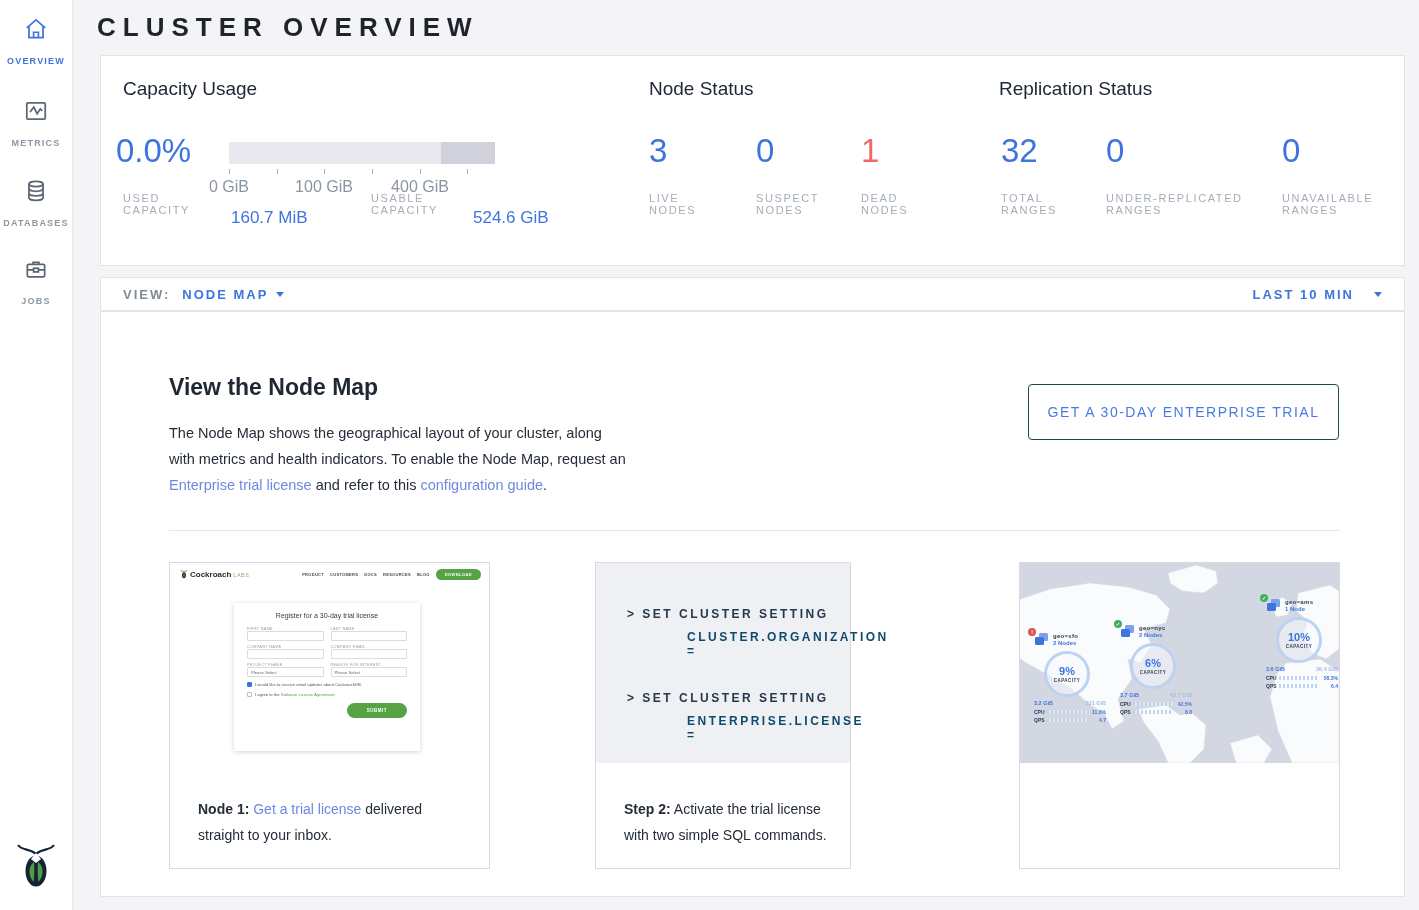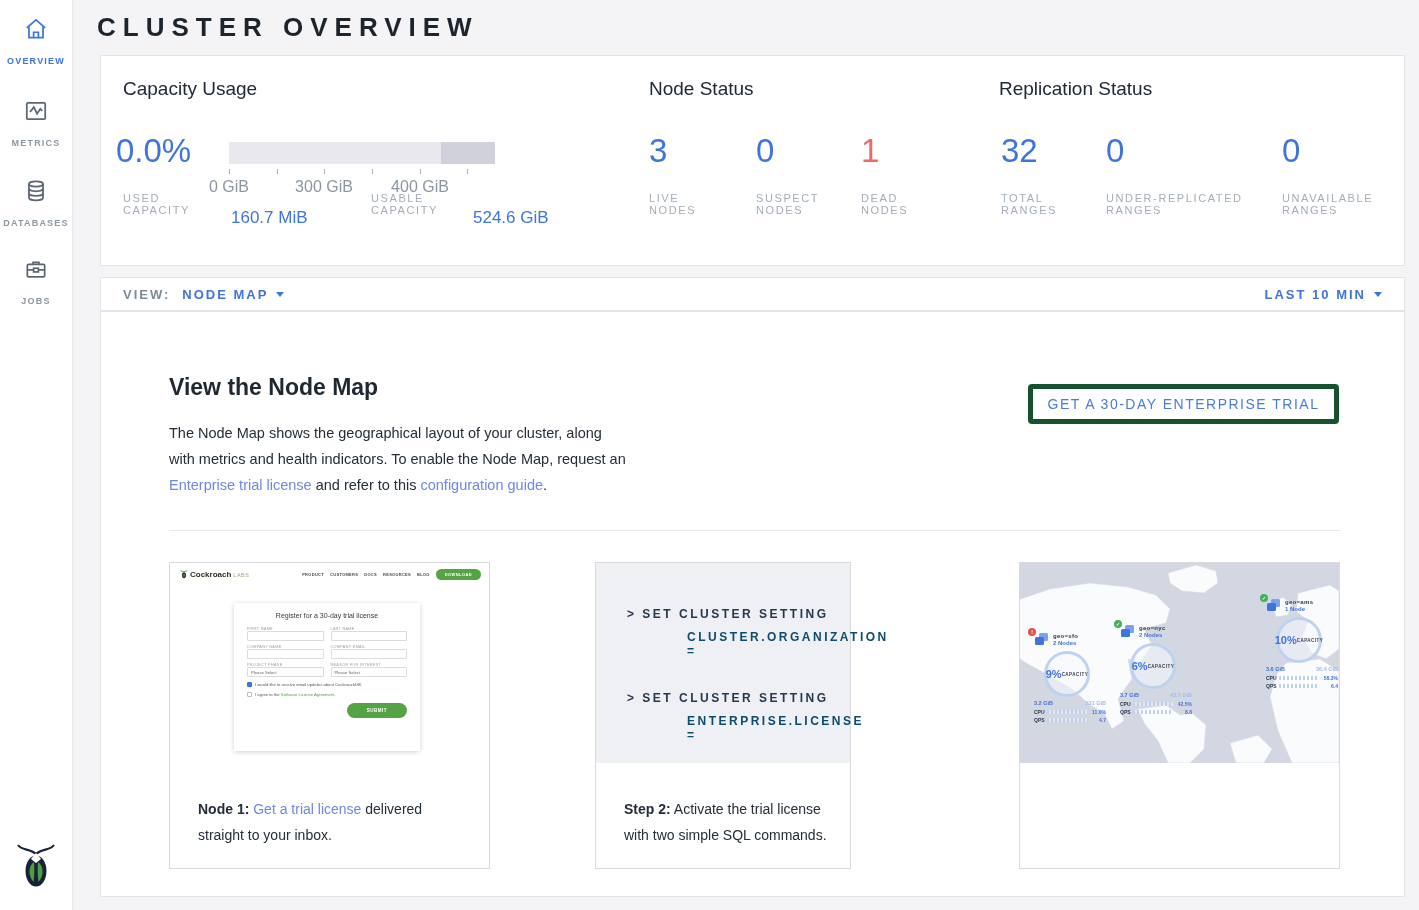--- a/index.html
+++ b/index.html
@@ -52,33 +52,33 @@
     position:absolute; left:100px; top:277px; width:1305px; height:34px;
     background:#fff; border:1px solid #e4e4e8;
     display:flex; align-items:center; padding:0 22px;
   }
   .vb-label { font-size:13px; letter-spacing:2px; color:#7e8b99; font-weight:bold; }
   .vb-select { display:flex; align-items:center; gap:8px; margin-left:12px; cursor:pointer; }
   .vb-select .val { font-size:13px; letter-spacing:2px; color:#3e74de; font-weight:bold; }
   .vb-center { position:absolute; left:0; right:0; text-align:center; pointer-events:none; }
   .vb-center .inner { pointer-events:auto; display:inline-flex; align-items:center; gap:7px; cursor:pointer; }
   .vb-center .scope { font-size:13px; letter-spacing:2px; color:#26303c; font-weight:bold; }
-  .vb-time { margin-left:auto; display:flex; align-items:center; gap:8px; cursor:pointer; z-index:2; }
+  .vb-time { margin-left:auto; display:flex; align-items:center; gap:20px; cursor:pointer; z-index:2; }
   .vb-time .val { font-size:13px; letter-spacing:2px; color:#3e74de; font-weight:bold; }
   
   .main-panel {
     position:absolute; left:100px; top:311px; width:1305px; height:586px;
     background:#fff; border:1px solid #e4e4e8;
   }
   .nm-heading { position:absolute; left:68px; top:62px; font-size:23px; font-weight:600; color:#1f2733; }
   .nm-desc { position:absolute; left:68px; top:108px; width:460px; font-size:14.5px; line-height:26px; color:#242d38; }
   a.lnk { color:#6e87e1; text-decoration:none; cursor:pointer; }
   .trial-btn {
-    position:absolute; left:927px; top:72px; width:311px; height:40px;
-    background:#fff; border:5px solid #14532d; border-radius:4px;
+    position:absolute; left:927px; top:72px; width:311px; height:56px;
+    background:#fff; border:1px solid #14532d; border-radius:4px;
     font-size:14px; letter-spacing:1.5px; color:#4a7ae0; font-weight:500;
     display:flex; align-items:center; justify-content:center; cursor:pointer;
     font-family:"Liberation Sans", sans-serif;
   }
   .nm-divider { position:absolute; left:68px; top:218px; width:1171px; height:1px; background:#e7e7ea; }
   
   .step-card { position:absolute; top:250px; height:307px; background:#fff; border:1px solid #dadade; }
   .card-1 { left:68px; width:321px; }
   .card-2 { left:494px; width:256px; }
   .card-3 { left:918px; width:321px; }
@@ -121,21 +121,21 @@
   .mn-cube { position:absolute; width:9px; height:8px; border-radius:1.5px; background:#3e74de; }
   .mn-cube.back { left:5px; top:0; background:#7ba0ec; }
   .mn-cube.front { left:1px; top:4px; }
   .mn-status { position:absolute; left:-6px; top:-5px; width:8px; height:8px; border-radius:50%;
     color:#fff; font-size:5px; line-height:8px; text-align:center; font-weight:bold; }
   .mn-status.green { background:#43b05c; }
   .mn-status.red { background:#e0524f; }
   .mn-name { font-size:6px; font-weight:bold; color:#2c3b4e; letter-spacing:0.3px; }
   .mn-count { font-size:6px; font-weight:bold; color:#3e74de; margin-top:1px; }
   .mn-gauge { width:46px; height:46px; border-radius:50%; border:3px solid #bdd2f1; background:rgba(248,250,255,0.55);
-    margin:4px 0 0 10px; display:flex; align-items:center; justify-content:center; }
+    margin:4px 0 0 10px; display:flex; flex-direction:column; align-items:center; justify-content:center; }
   .mn-pct { font-size:11px; font-weight:bold; color:#3e74de; }
   .mn-caplbl { font-size:4.5px; letter-spacing:0.5px; color:#333c49; font-weight:bold; margin-top:1px; }
   .mn-vals { display:flex; justify-content:space-between; width:72px; margin-top:3px; font-size:5.5px; font-weight:bold; }
   .mn-used { color:#3e74de; } .mn-total { color:#a5bae9; }
   .mn-row { display:flex; align-items:center; gap:3px; width:72px; margin-top:2.5px; }
   .mn-row .r-lbl { font-size:5px; font-weight:bold; color:#2c3b4e; width:10px; }
   .mn-row .r-bar { height:4px; flex:1; background:repeating-linear-gradient(90deg,#bcd2f0 0 2px,rgba(255,255,255,0.4) 2px 4px); border-radius:1px; }
   .mn-row .r-val { font-size:5px; font-weight:bold; color:#3e74de; width:16px; text-align:right; }
   .caret { display:inline-block; width:0; height:0; border-left:4.5px solid transparent;
     border-right:4.5px solid transparent; border-top:5.5px solid #3e74de; }
@@ -206,21 +206,21 @@
   <div class="cap-bar">
     <div class="dark-seg"></div>
   </div>
   <div class="cap-tick" style="left:128px;"></div>
   <div class="cap-tick" style="left:176px;"></div>
   <div class="cap-tick" style="left:223px;"></div>
   <div class="cap-tick" style="left:271px;"></div>
   <div class="cap-tick" style="left:319px;"></div>
   <div class="cap-tick" style="left:366px;"></div>
   <div class="cap-tick-lbl" style="left:128px;">0 GiB</div>
-  <div class="cap-tick-lbl" style="left:223px;">300 GiB</div>
+  <div class="cap-tick-lbl" style="left:223px;">100 GiB</div>
   <div class="cap-tick-lbl" style="left:319px;">400 GiB</div>
   <div class="stat-lbl" style="left:22px; top:136px; width:95px;">USED CAPACITY</div>
   <div class="stat-val" style="left:130px; top:152px;">160.7 MiB</div>
   <div class="stat-lbl" style="left:270px; top:136px; width:95px;">USABLE CAPACITY</div>
   <div class="stat-val" style="left:372px; top:152px;">524.6 GiB</div>
 
   <h3 class="sec-title" style="left:548px; top:22px;">Node Status</h3>
   <div class="big-num" style="left:548px; top:76px;">3</div>
   <div class="big-num" style="left:655px; top:76px;">0</div>
   <div class="big-num alert" style="left:760px; top:76px;">1</div>

